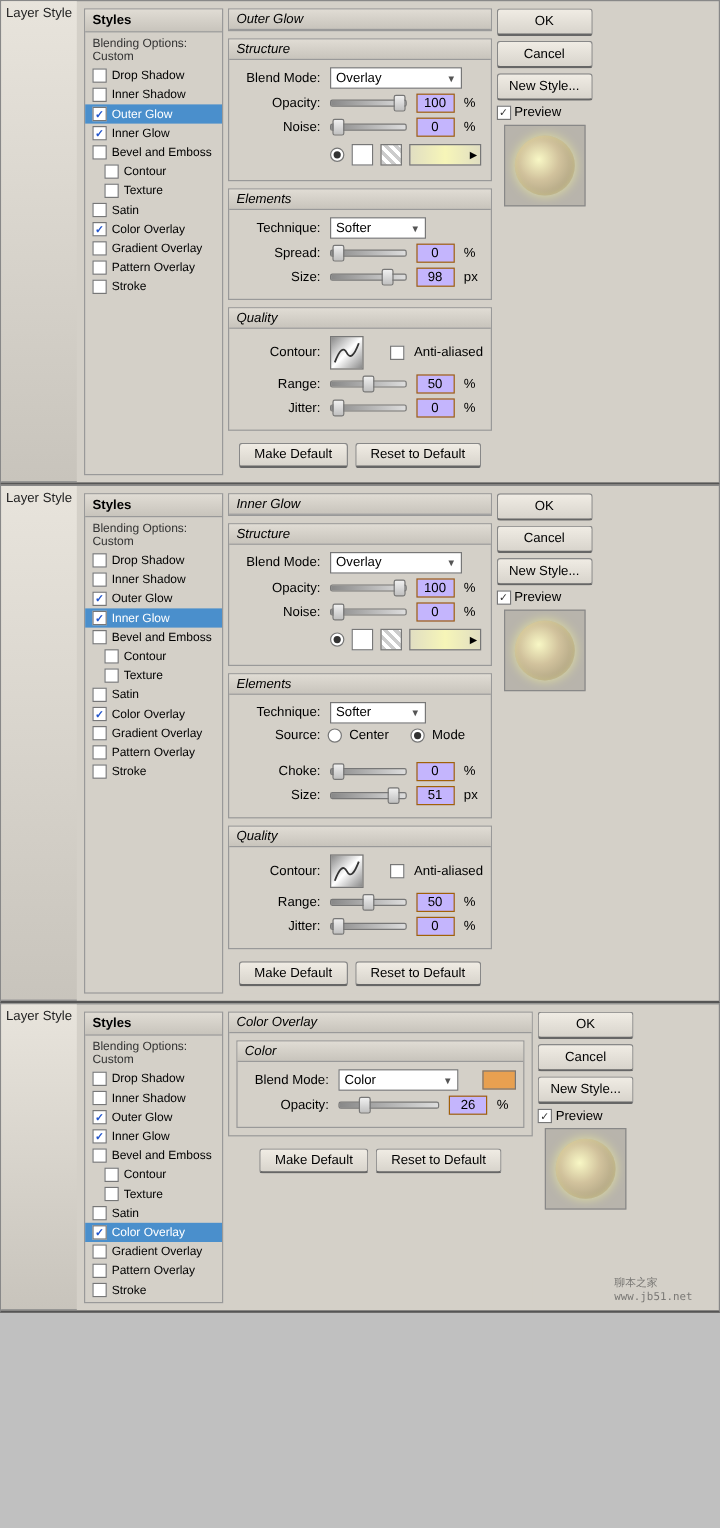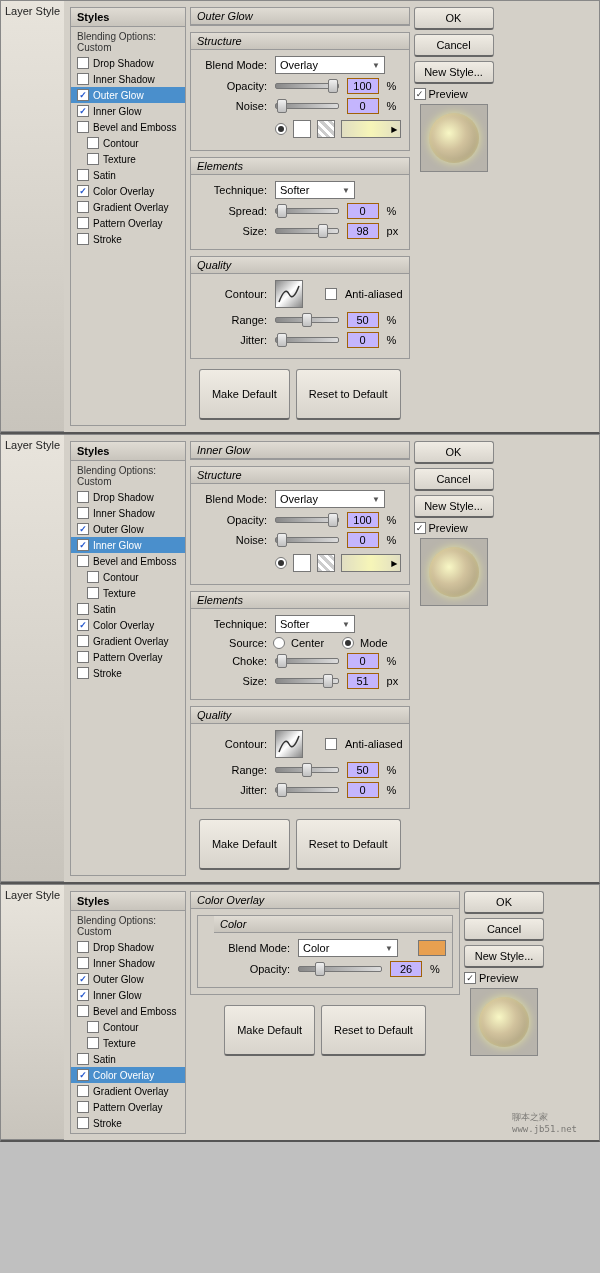--- a/index.html
+++ b/index.html
@@ -319,41 +319,41 @@
       display: flex;
       gap: 6px;
       justify-content: center;
       padding: 4px 6px 6px;
     }
 
     .bottom-btn {
       background: linear-gradient(to bottom, #f0ece4, #d8d4cc);
       border: 1px solid #888;
       border-bottom: 2px solid #666;
-      padding: 18px 12px;
+      padding: 3px 12px;
       font-size: 11px;
       cursor: pointer;
       border-radius: 3px;
     }
 
     .contour-thumb {
       width: 28px;
       height: 28px;
       border: 1px solid #777;
       background: linear-gradient(135deg, #888 0%, #fff 50%, #888 100%);
       display: inline-flex;
       align-items: center;
       justify-content: center;
       flex-shrink: 0;
     }
 
     .source-row {
       display: flex;
       gap: 6px;
-      margin-bottom: 4px;
+      margin-bottom: 16px;
     }
 
     .watermark {
       position: absolute;
       bottom: 2px;
       right: 18px;
       font-size: 9px;
       color: rgba(80,80,80,0.7);
       font-family: monospace;
     }
@@ -834,21 +834,21 @@
           <span class="checkbox"></span>
           <span>Stroke</span>
         </li>
       </ul>
     </div>
 
     <div class="main-content">
 
       <div class="section-box">
         <div class="section-title">Color Overlay</div>
-        <div class="section-box" style="margin:6px;padding-left:16px;">
+        <div class="section-box" style="margin:6px;">
           <div class="section-title">Color</div>
           <div class="section-content">
             <div class="field-row">
               <span class="field-label">Blend Mode:</span>
               <div class="dropdown" style="width:100px;">
                 <span>Color</span>
                 <span class="dropdown-arrow">▼</span>
               </div>
               <span style="width:4px;"></span>
               <div class="color-swatch-orange"></div>

